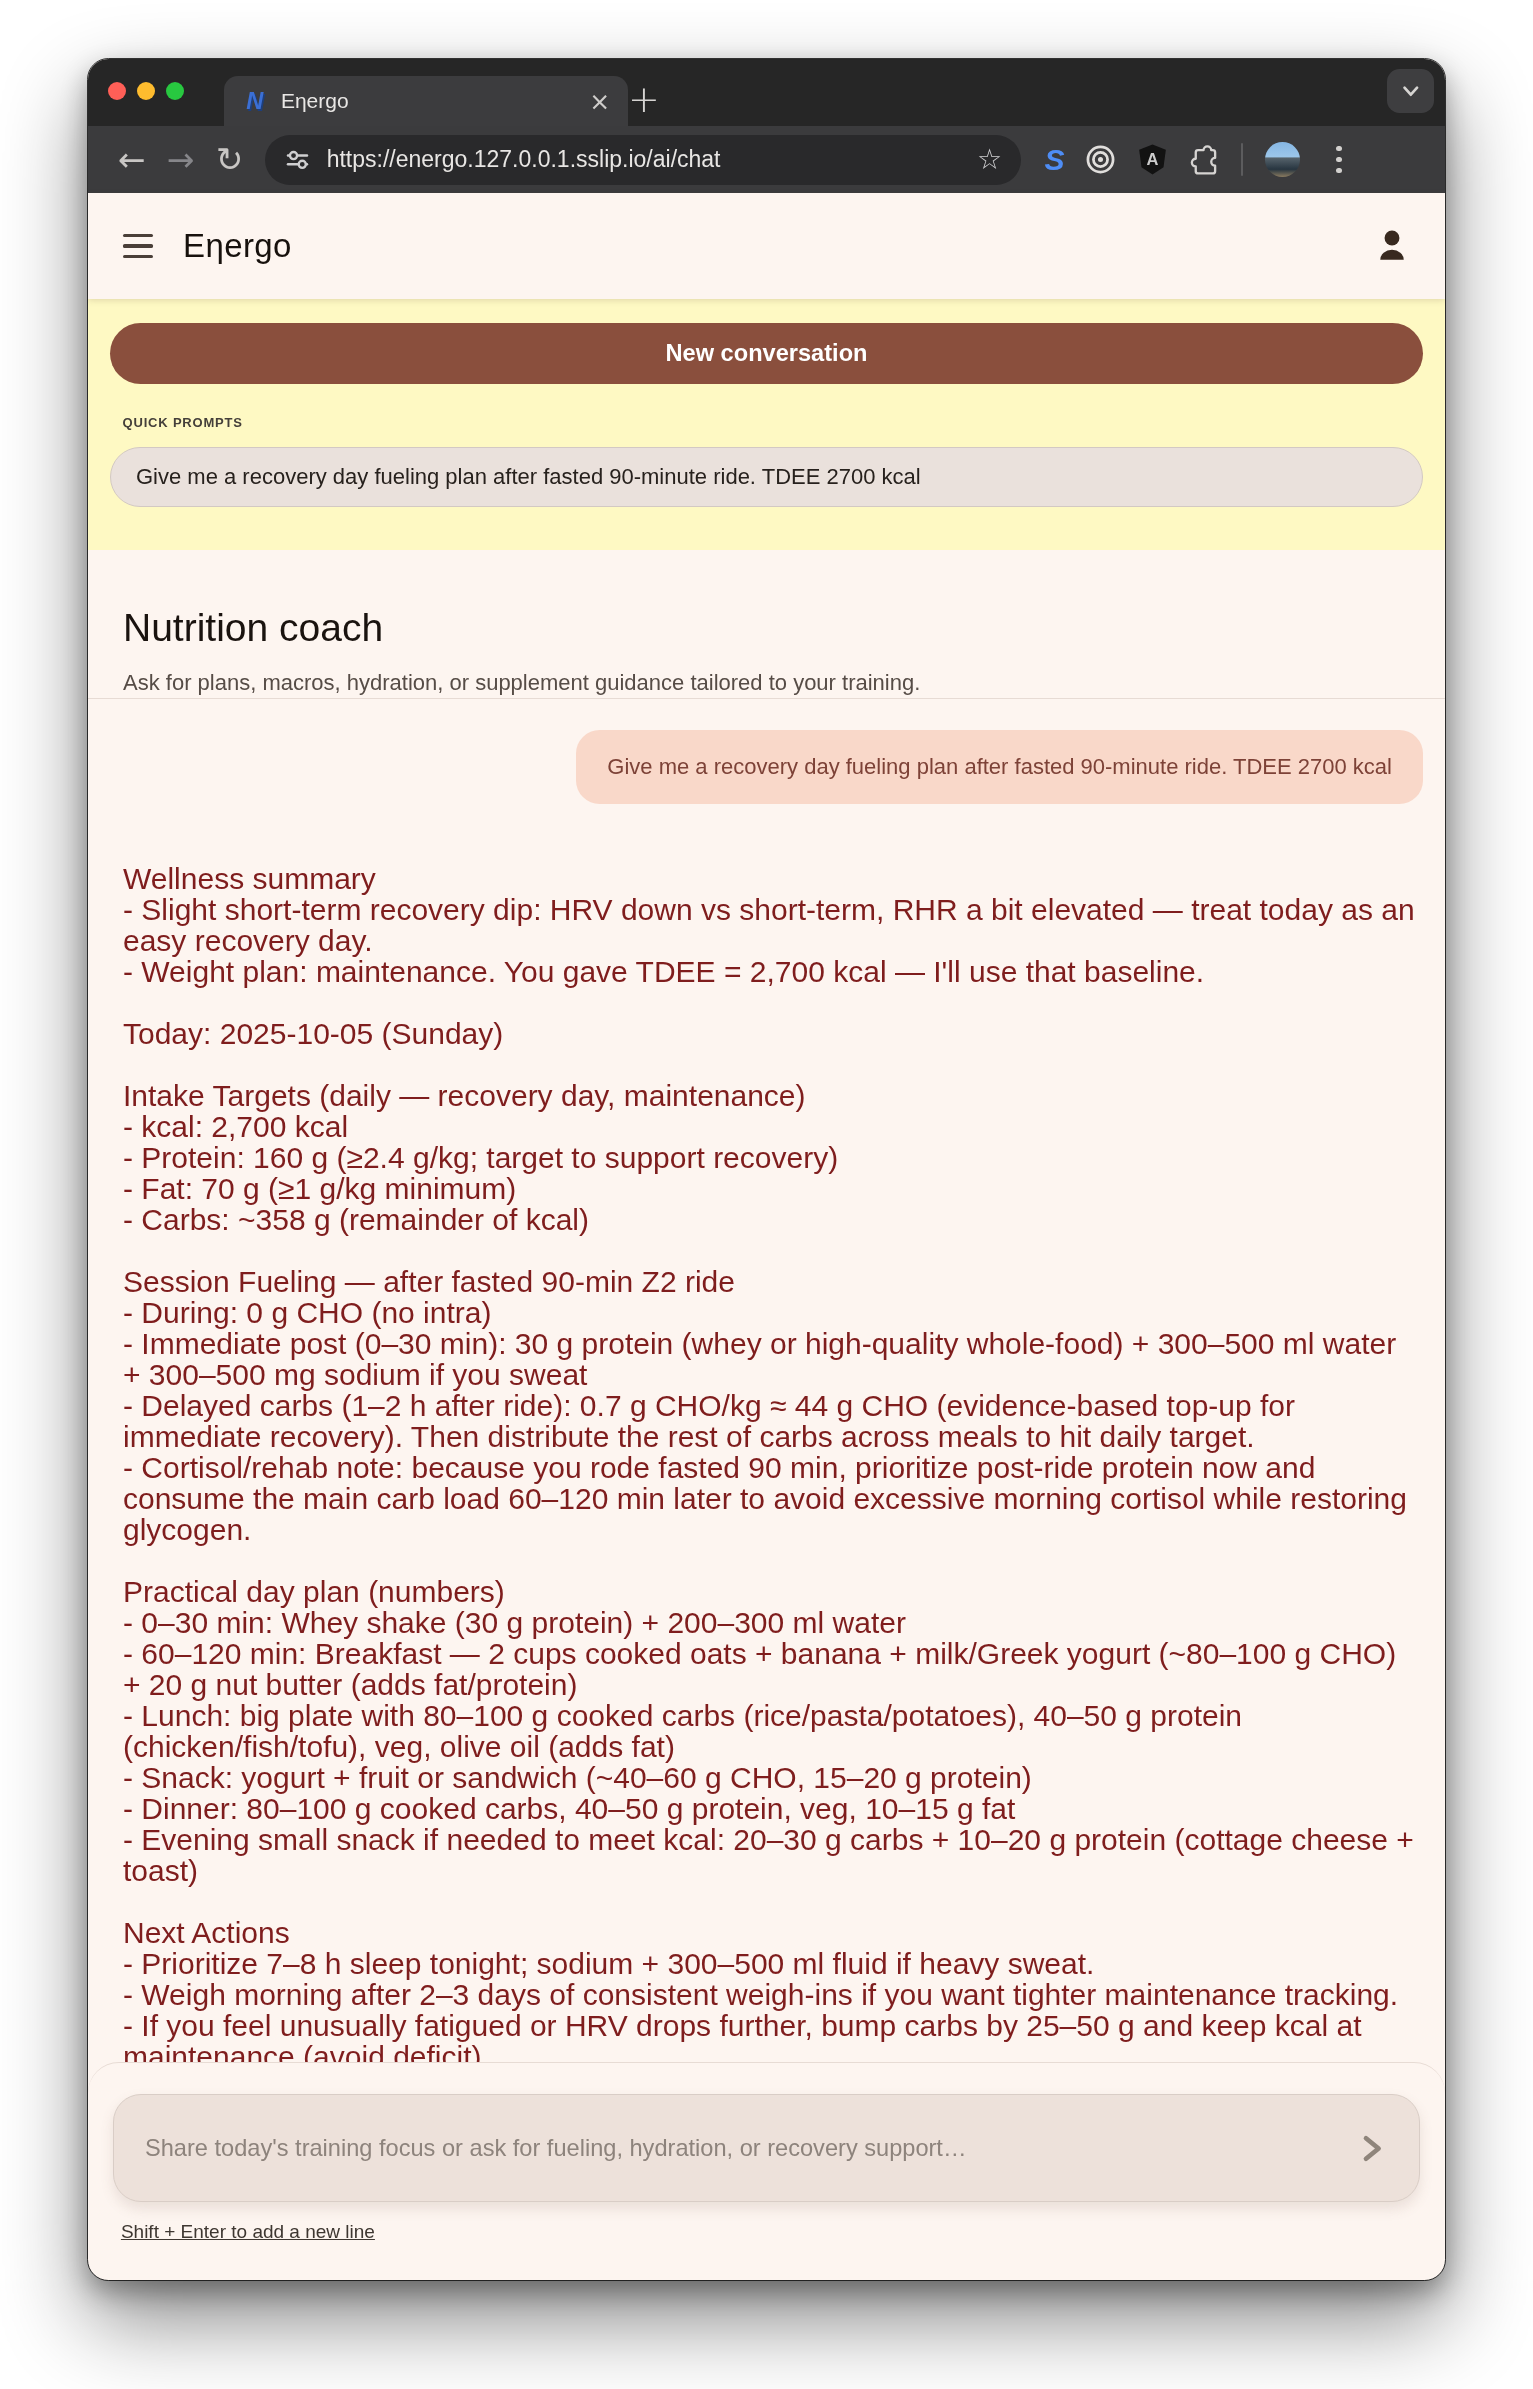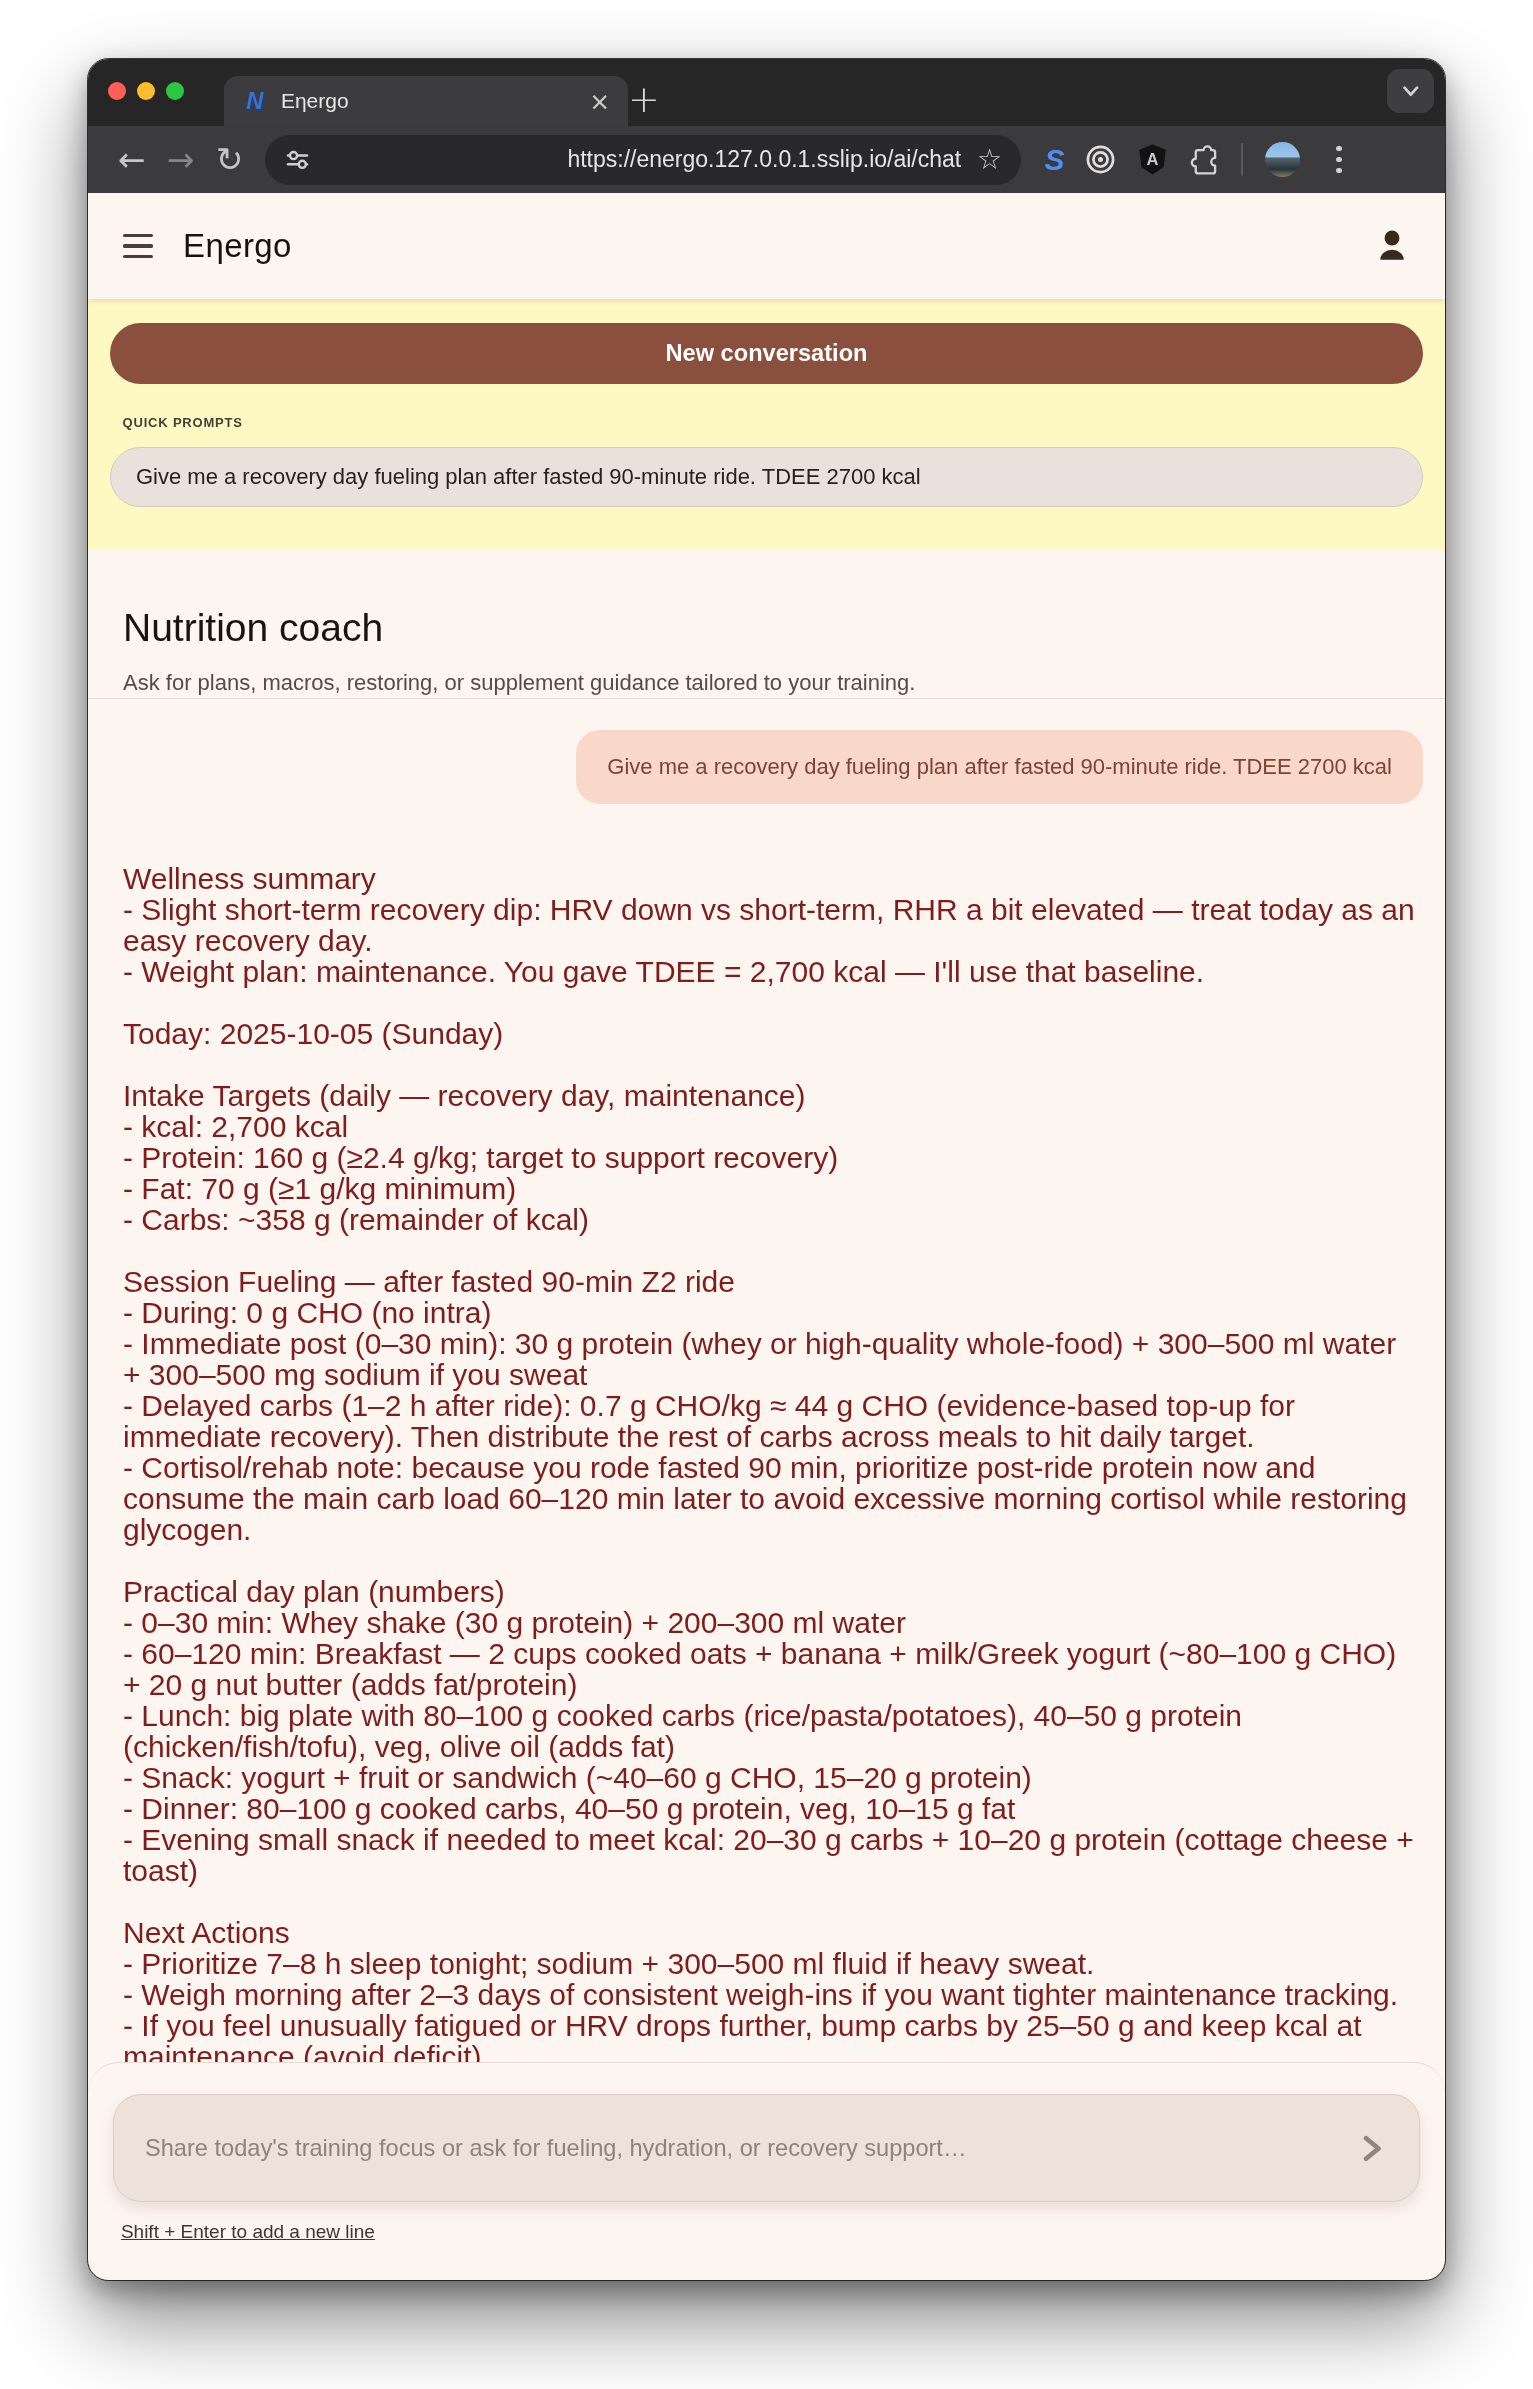--- a/index.html
+++ b/index.html
@@ -43,21 +43,21 @@
     position:absolute;right:11px;top:10.2px;width:47px;height:44px;border-radius:12.6px;
     background:#3e3e40;display:flex;align-items:center;justify-content:center;z-index:5;
   }
   
   .toolbar{height:67px;background:#3b3b3d;display:flex;align-items:center;flex:none;padding:0 0 0 19px;}
   .navbtn{width:49px;text-align:center;font-size:33px;color:#c8c6c4;line-height:1;
           font-family:"DejaVu Sans",sans-serif;}
   .navbtn.disabled{color:#86868a;}
   .urlpill{
     width:756px;height:50px;margin-left:11px;background:#29292b;border-radius:25px;
-    display:flex;align-items:center;padding:0 19px;gap:15.7px;box-sizing:border-box;text-align:right;
+    display:flex;align-items:center;padding:0 19px;gap:15.7px;box-sizing:border-box;
   }
   .urltext{flex:1;font-size:23px;color:#e8e6e4;white-space:nowrap;overflow:hidden;}
   .star{font-size:28px;color:#cfcfd1;font-family:"DejaVu Sans",sans-serif;}
   .extrow{display:flex;align-items:center;gap:19px;margin-left:23.6px;}
   .ext-s{font-size:30px;font-weight:800;font-style:italic;color:#4e8df6;}
   .separator{width:2.4px;height:33px;background:#5c5c5e;border-radius:1.6px;margin:0 3.1px;}
   .avatar{
     width:35px;height:35px;border-radius:50%;flex:none;
     background:linear-gradient(180deg,#86b7e4 0%,#9cc6ea 42%,#55626b 46%,#273540 78%,#8a7b60 100%);
   }
@@ -190,21 +190,21 @@
     </div>
 
     <div class="promptsection">
       <div class="newconv">New conversation</div>
       <div class="quicklabel">QUICK PROMPTS</div>
       <div class="promptpill">Give me a recovery day fueling plan after fasted 90-minute ride. TDEE 2700 kcal</div>
     </div>
 
     <div class="coachheader">
       <h1 class="coachtitle">Nutrition coach</h1>
-      <div class="coachsub">Ask for plans, macros, restoring, or supplement guidance tailored to your training.</div>
+      <div class="coachsub">Ask for plans, macros, hydration, or supplement guidance tailored to your training.</div>
     </div>
 
     <div class="chatarea">
       <div class="bubble-row">
         <div class="userbubble">Give me a recovery day fueling plan after fasted 90-minute ride. TDEE 2700 kcal</div>
       </div>
       <div class="aimsg">Wellness summary
 - Slight short-term recovery dip: HRV down vs short-term, RHR a bit elevated — treat today as an easy recovery day.
 - Weight plan: maintenance. You gave TDEE = 2,700 kcal — I'll use that baseline.
 

